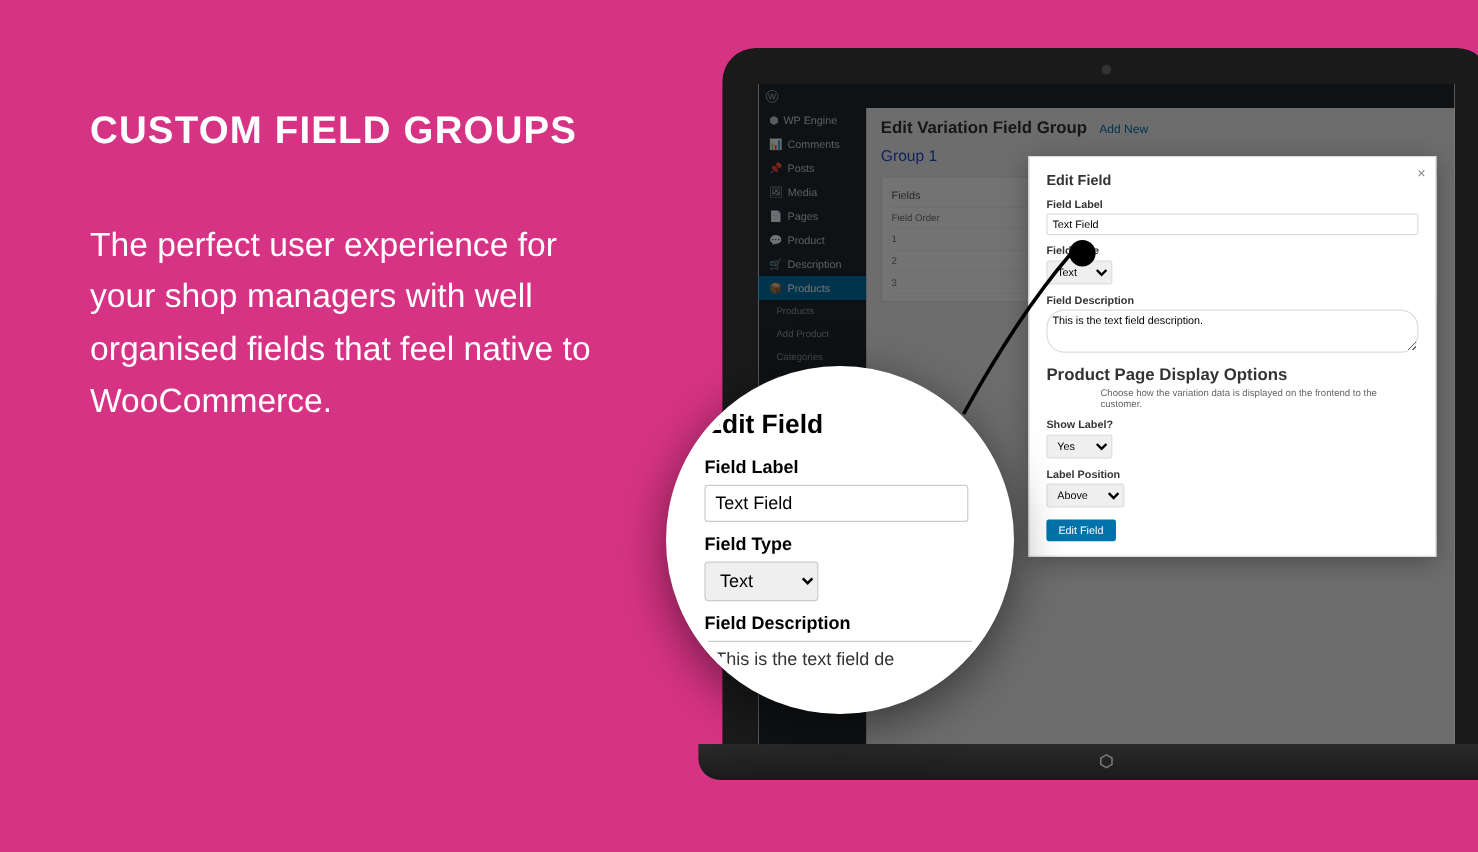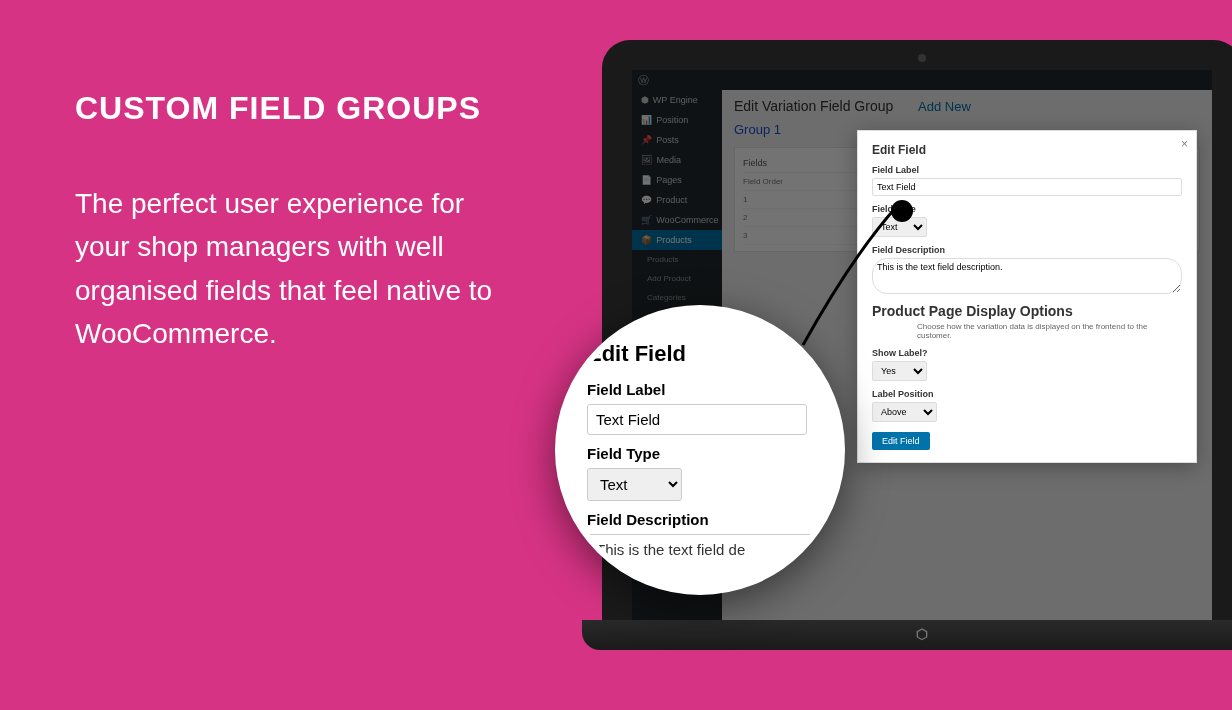--- a/index.html
+++ b/index.html
@@ -111,22 +111,22 @@
   border-left:3px solid #0073aa;
 }
 .wp-content {
   flex:1;
   background:#f1f1f1;
   padding: 8px 12px;
   position:relative;
   font-size:10px;
   color:#333;
 }
-.wp-content h2 { font-size:14px; font-weight:400; color:#333; display:inline-block; margin-right:8px;}
-.addnew { color:#0073aa; font-size:13px;margin-left:14px; }
+.wp-content h2 { font-size:14px; font-weight:700; color:#333; display:inline-block; margin-right:8px;}
+.addnew { color:#0073aa; font-size:10px; }
 .group-title { font-size:13px; margin-top:8px; color:#1d4ed8;}
 .fields-box {
   background:#fff;
   border:1px solid #e5e5e5;
   margin-top:10px;
   padding:6px 8px;
 }
 .fields-box .hdr { font-size:9px; color:#555; border-bottom:1px solid #eee; padding:4px 0;}
 .fields-box .row { font-size:8px; color:#777; padding:4px 0; border-bottom:1px solid #f3f3f3;}
 
@@ -247,41 +247,41 @@
         <span class="wp-icon">ⓦ</span>
       </div>
       <div class="wp-body">
         <div class="wp-sidebar" id="wp-sidebar">
             <div class="menu-item">
               <span>⬢</span>
               <span>WP Engine</span>
             </div>
             <div class="menu-item">
               <span>📊</span>
-              <span>Position</span>
+              <span>Comments</span>
             </div>
             <div class="menu-item">
               <span>📌</span>
               <span>Posts</span>
             </div>
             <div class="menu-item">
               <span>🖼</span>
               <span>Media</span>
             </div>
             <div class="menu-item">
               <span>📄</span>
               <span>Pages</span>
             </div>
             <div class="menu-item">
               <span>💬</span>
               <span>Product</span>
             </div>
             <div class="menu-item">
               <span>🛒</span>
-              <span>WooCommerce</span>
+              <span>Description</span>
             </div>
             <div class="menu-item active">
               <span>📦</span>
               <span>Products</span>
             </div>
             <div class="menu-item sub">
               <span>Products</span>
             </div>
             <div class="menu-item sub">
               <span>Add Product</span>

